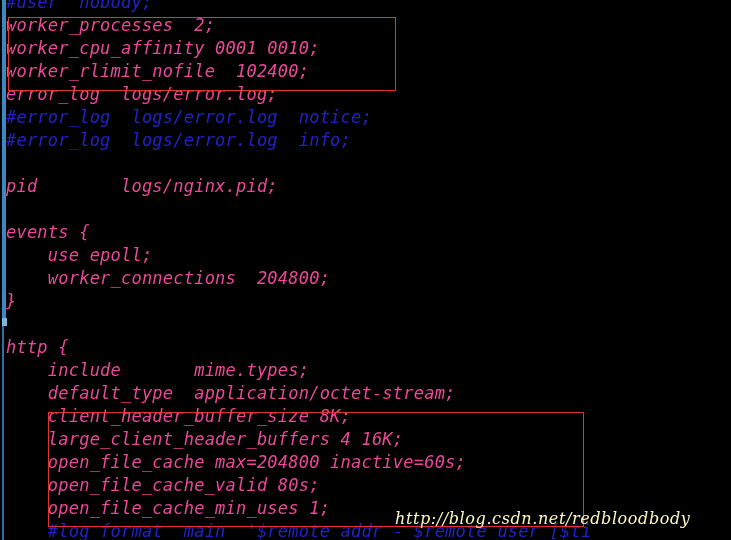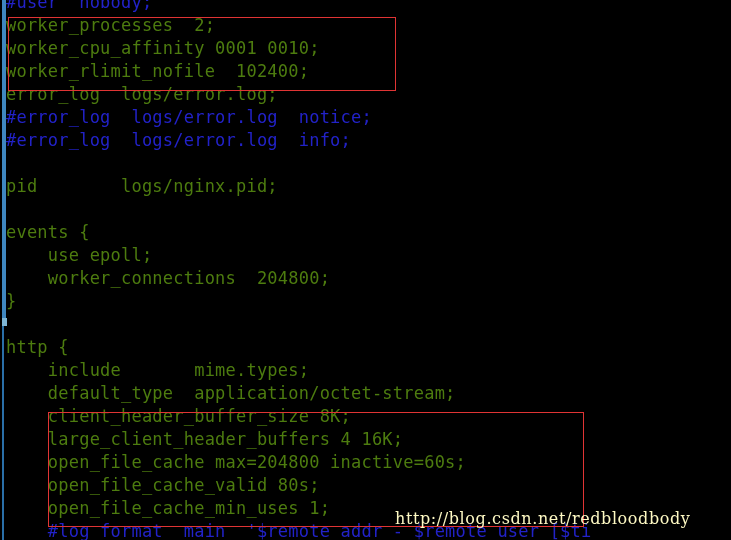--- a/index.html
+++ b/index.html
@@ -16,20 +16,21 @@
   }
 
   
   #editor {
     position: absolute;
     left: 0; top: 0;
     width: 731px;
     height: 540px;
     background: #000000;
     overflow: hidden;
+    font-style: italic;
   }
 
   
   #gutter-rail {
     position: absolute;
     left: 2px;
     top: 0;
     width: 2px;
     height: 540px;
     background: #2a6fa8;
@@ -63,21 +64,21 @@
     line-height: 23px;
     letter-spacing: 0.22px;
     color: #c9c9c9;
   }
   .ln {
     display: block;
     height: 23px;
     padding-left: 6px;
   }
   .cmt { color: #2222c8; }
-  .txt { color: #4d7c0f; }
+  .txt { color: #ec4899; }
 
   
   .hl-box {
     position: absolute;
     border: 1.5px solid #e03434;
     box-sizing: border-box;
     pointer-events: none;
     background: transparent;
   }
 

